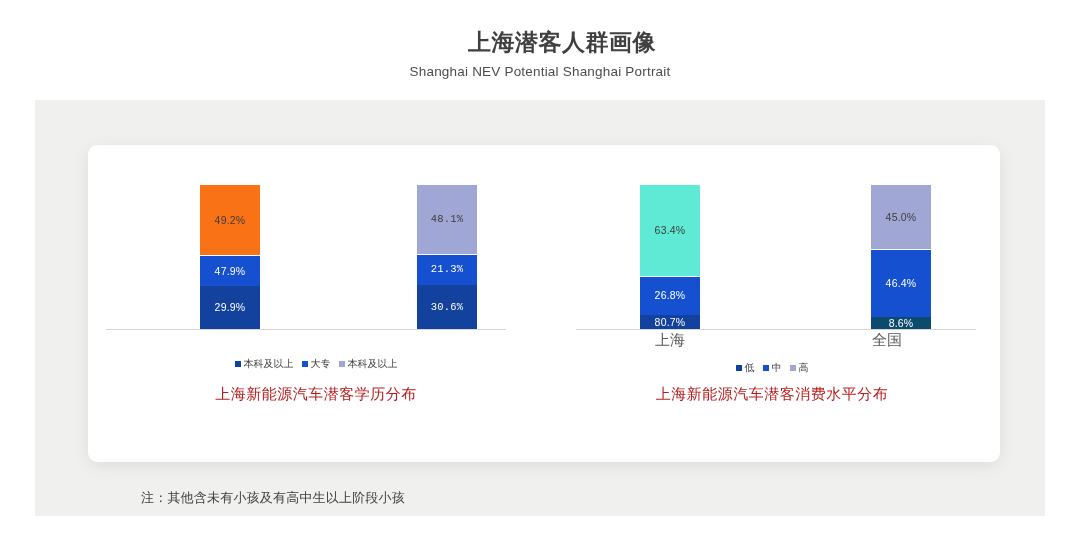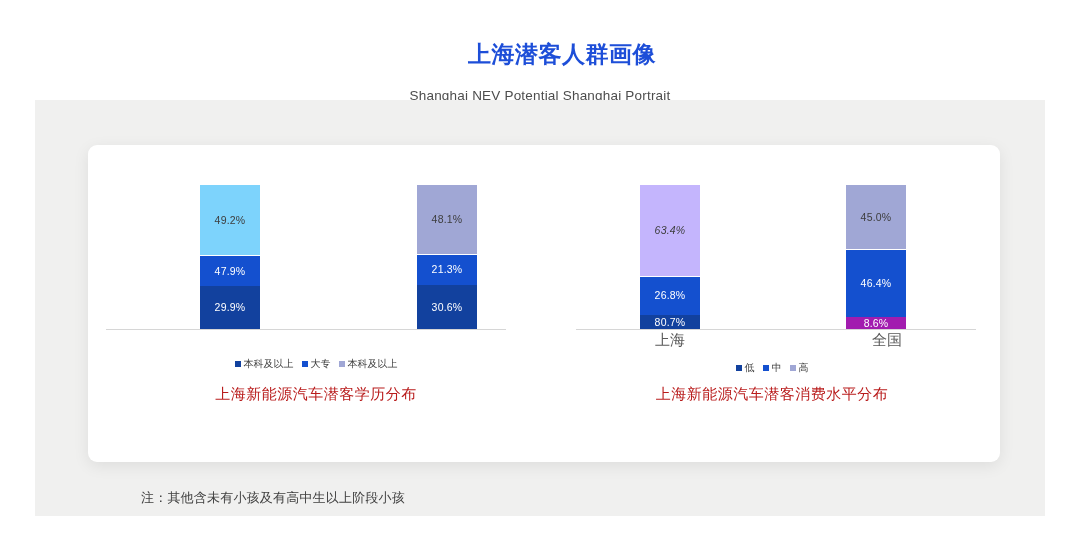--- a/index.html
+++ b/index.html
@@ -16,25 +16,25 @@
   }
 
   
   #header {
     position: absolute;
     left: 0; top: 0;
     width: 1080px;
     text-align: center;
   }
   #main-title {
-    margin: 12px;
+    margin: 0;
     padding-top: 28px;
     font-size: 23px;
     font-weight: bold;
-    color: #1d4ed8;
+    color: #404040;
     letter-spacing: 0.5px;
     line-height: 1.25;
     padding-left: 44px;
   }
   #sub-title {
     margin: 0;
     padding-top: 7px;
     font-size: 13.5px;
     font-weight: normal;
     color: #4d4d4d;
@@ -109,23 +109,23 @@
     line-height: 1;
     white-space: nowrap;
     letter-spacing: 0.2px;
   }
   .seg-high .seg-label { color: #3d3d3d; }
   .seg-mid  .seg-label,
   .seg-low  .seg-label { color: #ffffff; }
 
   
   #bar-edu-0 { left: 112px; }
-  #bar-edu-1 { left: 329px; }
+  #bar-edu-1 { left: 329px; font-family: Liberation Mono, monospace; }
   #bar-spd-0 { left: 96px;  }
-  #bar-spd-1 { left: 302px; }
+  #bar-spd-1 { left: 327px; }
 
   
   .cat-labels {
     position: absolute;
     top: 186px;
     left: 0;
     width: 100%;
     height: 16px;
   }
   .cat-label {
@@ -196,21 +196,21 @@
 </div>
 
 <div id="grey-panel" style="background: rgb(240, 240, 239);">
   <div id="white-card" style="background: rgb(255, 255, 255);">
 
     <div class="chart-block" id="chart-block-education">
       <div class="plot-area">
         <div class="axis-line" id="axis-education" style="background: rgb(214, 214, 214);"></div>
 
         <div class="bar" id="bar-edu-0" style="height: 145px;">
-          <div class="seg seg-high" style="height: 71.34px; background: #7dd3fc;">
+          <div class="seg seg-high" style="height: 71.34px; background: #f97316;">
             <span class="seg-label">49.2%</span>
           </div>
           <div class="seg seg-mid" style="height: 30.3px; background: rgb(20, 80, 207);">
             <span class="seg-label">47.9%</span>
           </div>
           <div class="seg seg-low" style="height: 43.35px; background: rgb(18, 65, 158);">
             <span class="seg-label">29.9%</span>
           </div>
         </div>
 
@@ -238,39 +238,39 @@
       </div>
 
       <div class="caption">上海新能源汽车潜客学历分布</div>
     </div>
 
     <div class="chart-block" id="chart-block-spending">
       <div class="plot-area">
         <div class="axis-line" id="axis-spending" style="background: rgb(214, 214, 214);"></div>
 
         <div class="bar" id="bar-spd-0" style="height: 145px;">
-          <div class="seg seg-high" style="height: 91.84px; background: #c4b5fd; font-style: italic;">
+          <div class="seg seg-high" style="height: 91.84px; background: #5eead4;">
             <span class="seg-label">63.4%</span>
           </div>
           <div class="seg seg-mid" style="height: 38.82px; background: rgb(20, 80, 207);">
             <span class="seg-label">26.8%</span>
           </div>
           <div class="seg seg-low" style="height: 14.34px; background: rgb(18, 65, 158);">
             <span class="seg-label">80.7%</span>
           </div>
         </div>
 
         <div class="bar" id="bar-spd-1" style="height: 145px;">
           <div class="seg seg-high" style="height: 65.25px; background: rgb(160, 167, 213);">
             <span class="seg-label">45.0%</span>
           </div>
           <div class="seg seg-mid" style="height: 67.28px; background: rgb(20, 80, 207);">
             <span class="seg-label">46.4%</span>
           </div>
-          <div class="seg seg-low" style="height: 12.47px; background: #a21caf;">
+          <div class="seg seg-low" style="height: 12.47px; background: #0c4a6e;">
             <span class="seg-label">8.6%</span>
           </div>
         </div>
       </div>
 
       <div class="cat-labels">
         <div class="cat-label" id="cat-spd-0">上海</div>
         <div class="cat-label" id="cat-spd-1">全国</div>
       </div>
 

